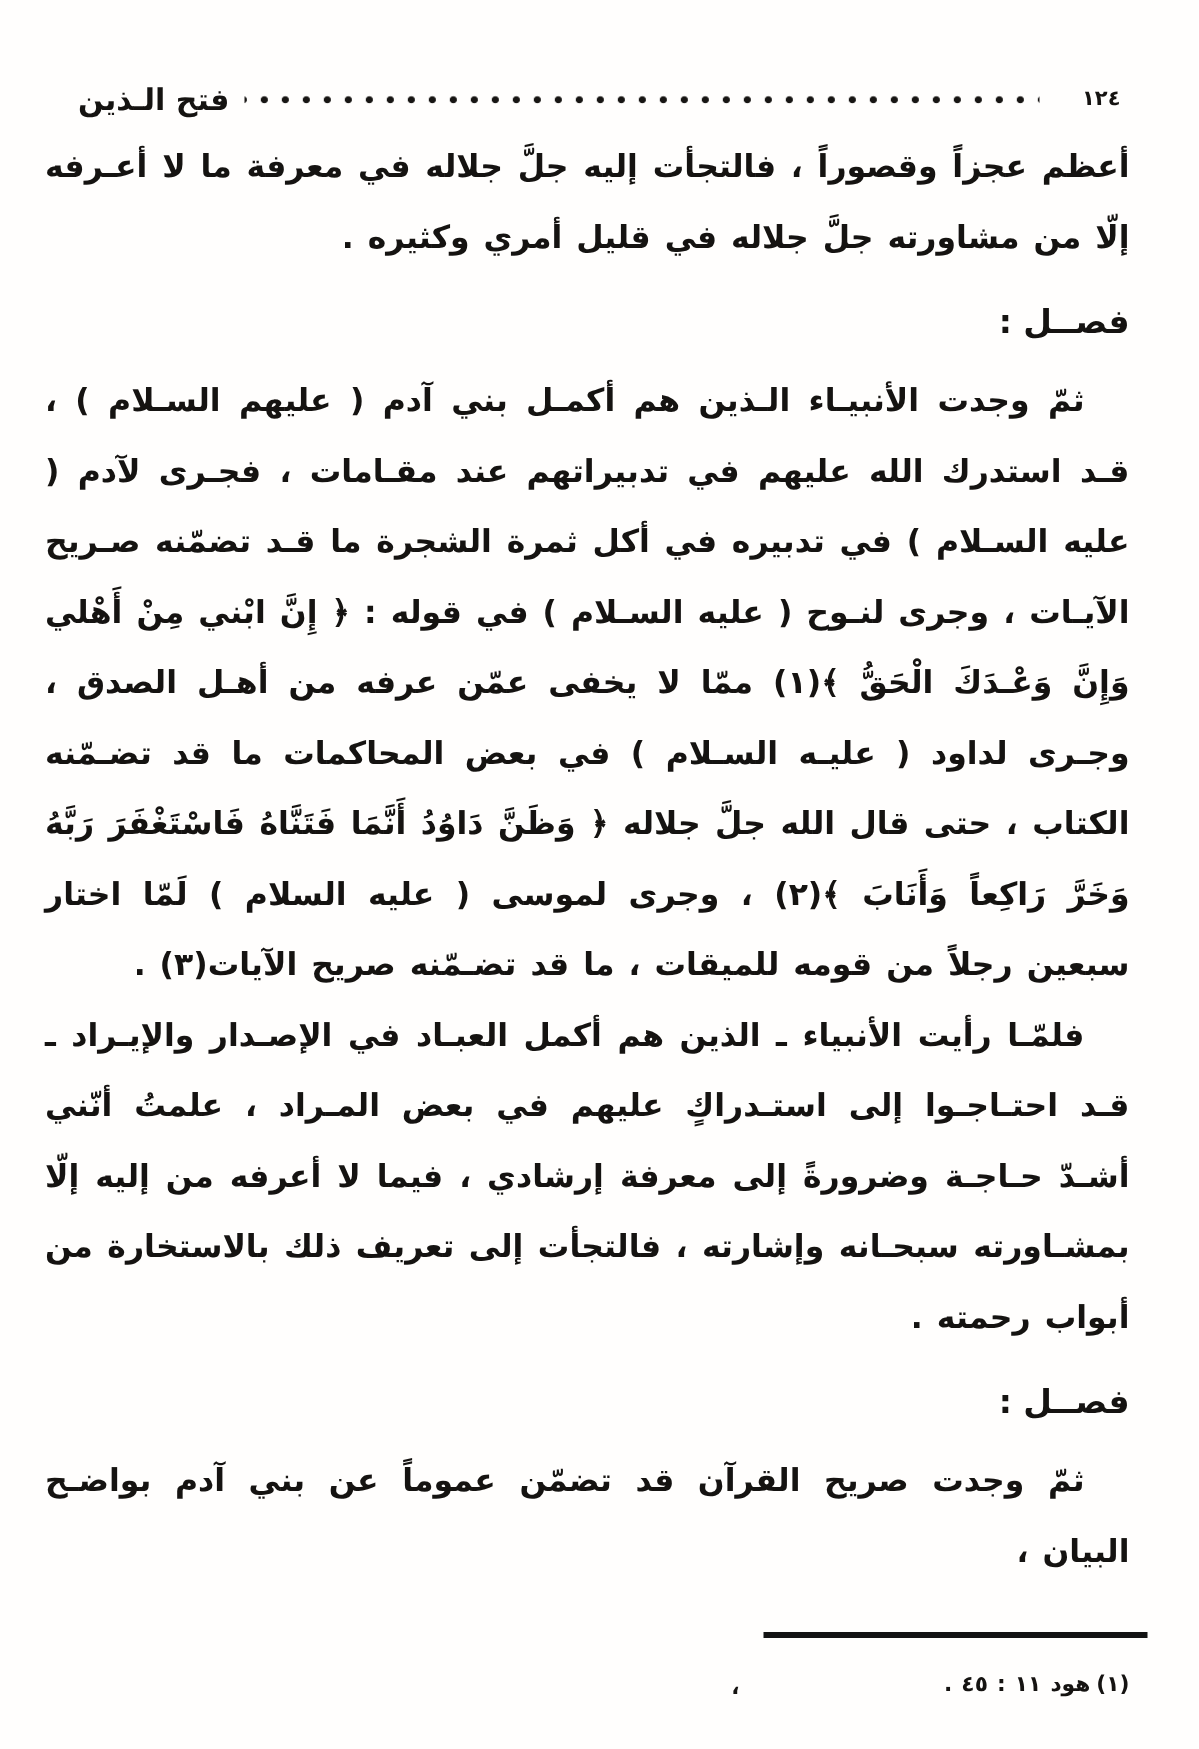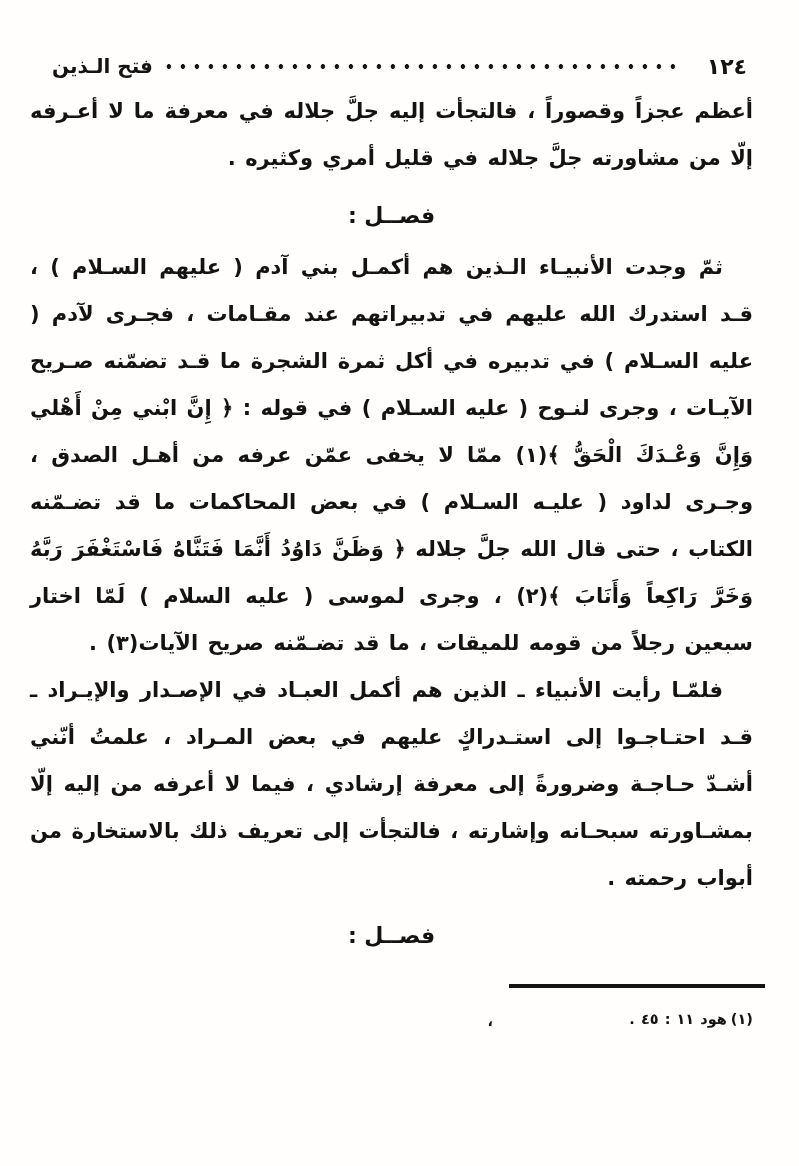--- a/index.html
+++ b/index.html
@@ -14,38 +14,38 @@
     overflow:hidden;
     box-sizing:border-box;
   }
   
   .header {
     display:flex; align-items:center;
     direction:rtl;
     margin:50px 52px 0 52px;
     height:32px;
   }
-  .page-number { font-size:22px; flex:0 0 auto; letter-spacing:1px;margin-left:18px; }
+  .page-number { font-size:14px; flex:0 0 auto; letter-spacing:1px;margin-left:18px; }
   .leader {
     flex:1 1 auto; height:7px; margin:0 10px;
     background-image:radial-gradient(circle, #171513 2.1px, transparent 2.6px);
     background-size:14px 7px; background-repeat:repeat-x; background-position:center;
   }
   .running-title { font-size:20px; flex:0 0 auto; }
   
   .body-text { padding:6px 46px 0 30px; }
   .para {
     font-size:21px; line-height:47px;
     text-align:justify; text-align-last:right;
     margin:0;
     word-spacing:2px;
   }
   .indent { text-indent:30px; }
   .fasl {
-    text-align:center; font-size:22px;
+    text-align:right; font-size:22px;
     margin:16px 0 10px 0; line-height:36px;
   }
   
   .fn-sep {
     width:256px; height:3.5px; background:#131313;
     margin:30px 34px 14px auto; 
   }
   .footnotes { padding:0 46px 0 52px; font-size:14.5px; line-height:34px; }
   .fn-row {
     position:relative;
@@ -71,20 +71,21 @@
     <p class="para">أعظم عجزاً وقصوراً ، فالتجأت إليه جلَّ جلاله في معرفة ما لا أعـرفه إلّا من مشاورته جلَّ جلاله في قليل أمري وكثيره .</p>
 
     <div class="fasl">فصــل :</div>
 
     <p class="para indent">ثمّ وجدت الأنبيـاء الـذين هم أكمـل بني آدم ( عليهم السـلام ) ، قـد استدرك الله عليهم في تدبيراتهم عند مقـامات ، فجـرى لآدم ( عليه السـلام ) في تدبيره في أكل ثمرة الشجرة ما قـد تضمّنه صـريح الآيـات ، وجرى لنـوح ( عليه السـلام ) في قوله : ﴿ إِنَّ ابْني مِنْ أَهْلي وَإِنَّ وَعْـدَكَ الْحَقُّ ﴾(١) ممّا لا يخفى عمّن عرفه من أهـل الصدق ، وجـرى لداود ( عليـه السـلام ) في بعض المحاكمات ما قد تضـمّنه الكتاب ، حتى قال الله جلَّ جلاله ﴿ وَظَنَّ دَاوُدُ أَنَّمَا فَتَنَّاهُ فَاسْتَغْفَرَ رَبَّهُ وَخَرَّ رَاكِعاً وَأَنَابَ ﴾(٢) ، وجرى لموسى ( عليه السلام ) لَمّا اختار سبعين رجلاً من قومه للميقات ، ما قد تضـمّنه صريح الآيات(٣) .</p>
 
     <p class="para indent">فلمّـا رأيت الأنبياء ـ الذين هم أكمل العبـاد في الإصـدار والإيـراد ـ قـد احتـاجـوا إلى استـدراكٍ عليهم في بعض المـراد ، علمتُ أنّني أشـدّ حـاجـة وضرورةً إلى معرفة إرشادي ، فيما لا أعرفه من إليه إلّا بمشـاورته سبحـانه وإشارته ، فالتجأت إلى تعريف ذلك بالاستخارة من أبواب رحمته .</p>
 
     <div class="fasl">فصــل :</div>
 
+    <p class="para indent">ثمّ وجدت صريح القرآن قد تضمّن عموماً عن بني آدم بواضـح البيان ،</p>
   </div>
 
   <div class="fn-sep"></div>
 
   <div class="footnotes">
     <div class="fn-row">
       <span class="fn-marker">(١)</span><span>هود ١١ : ٤٥ .</span>
       <span class="stray-comma">،</span>
     </div>
 

